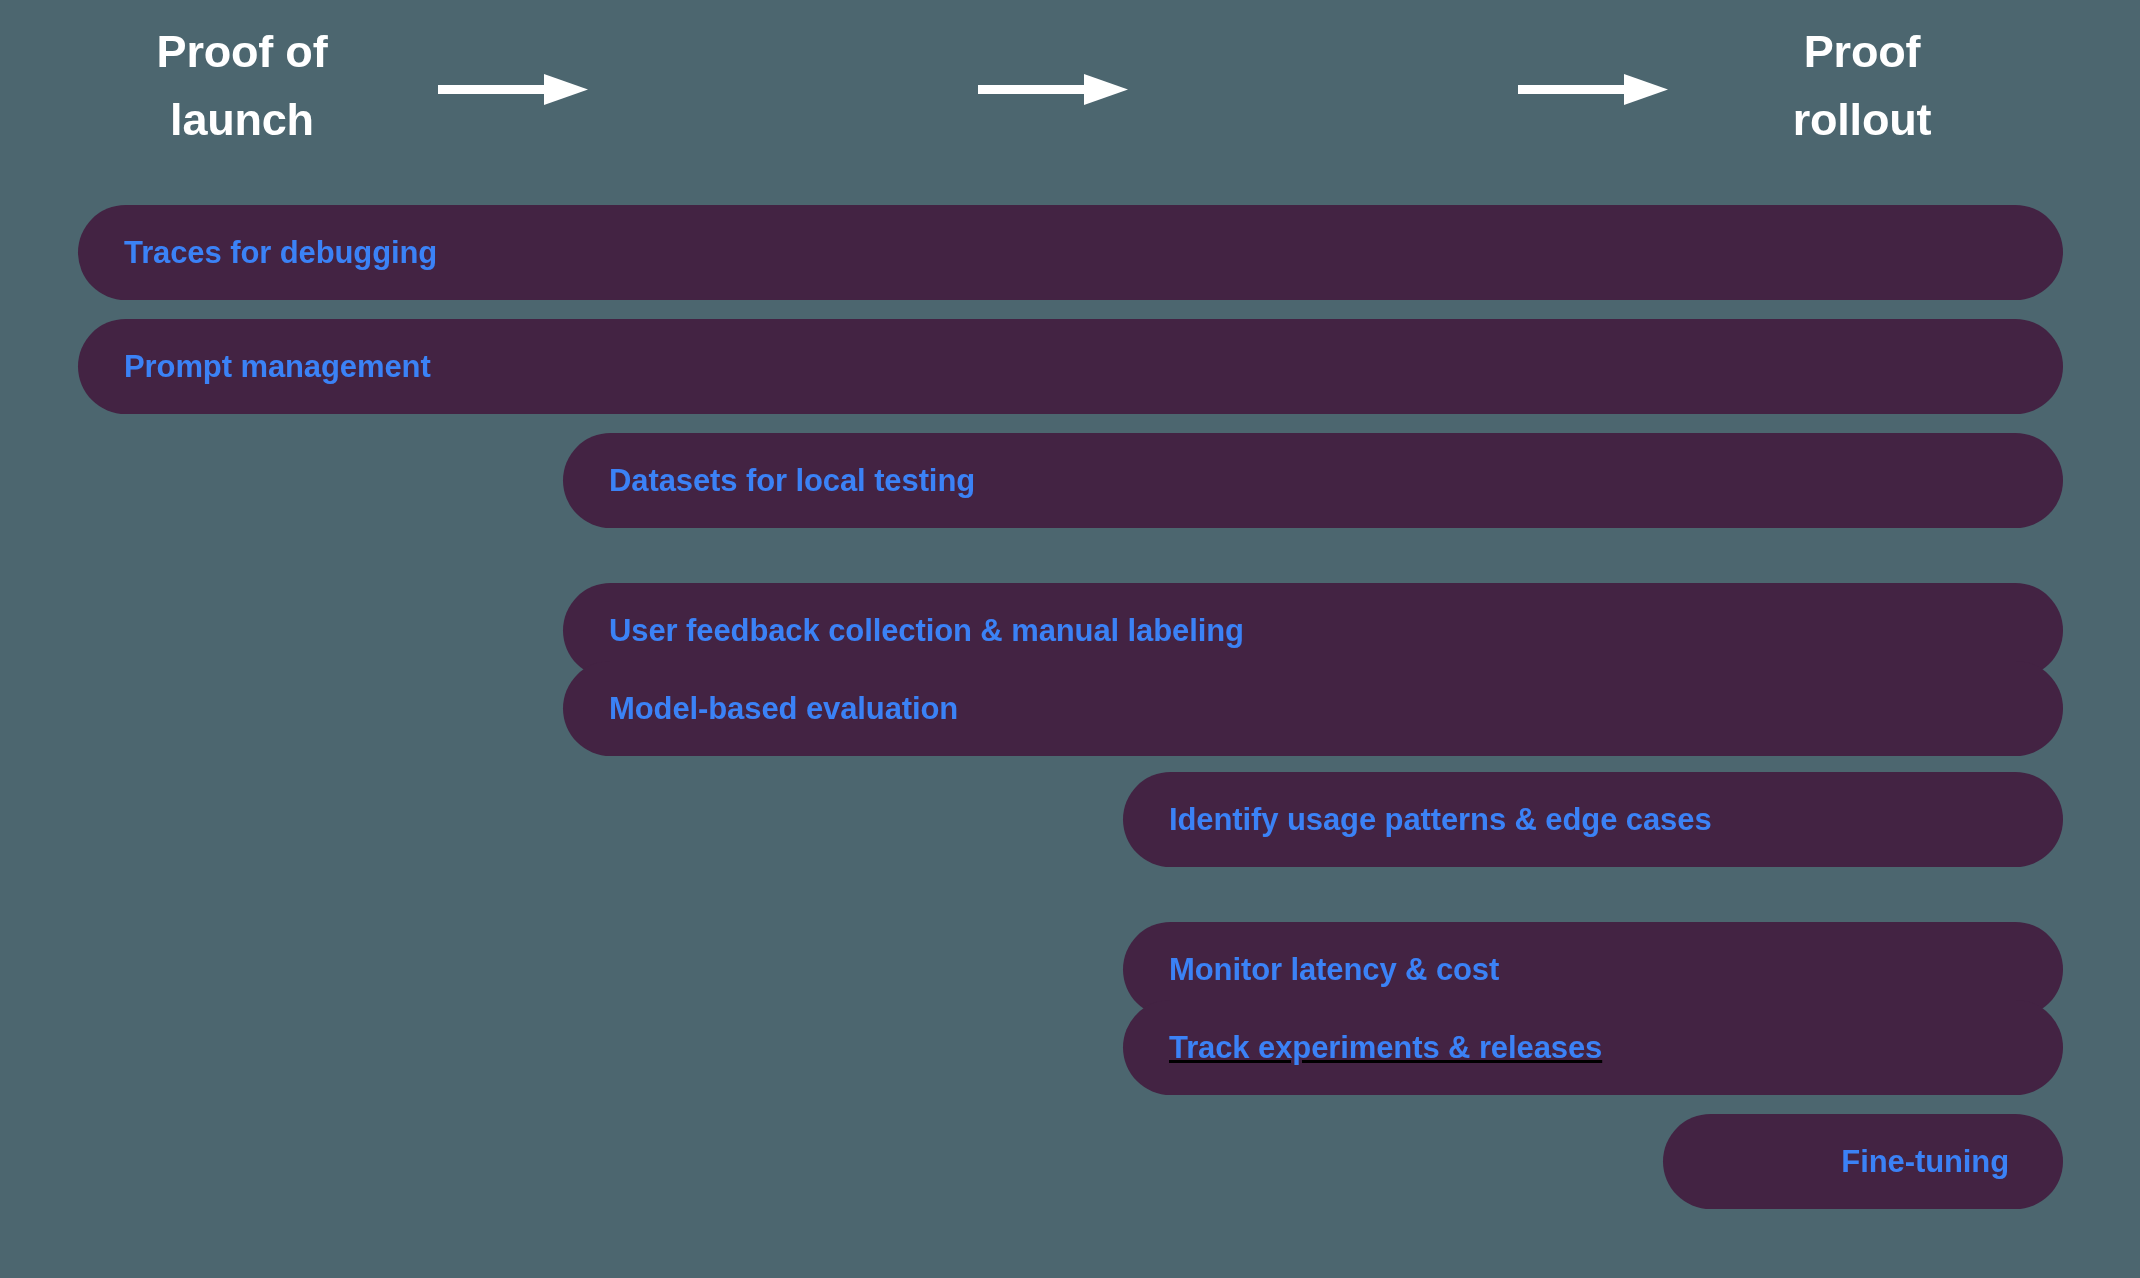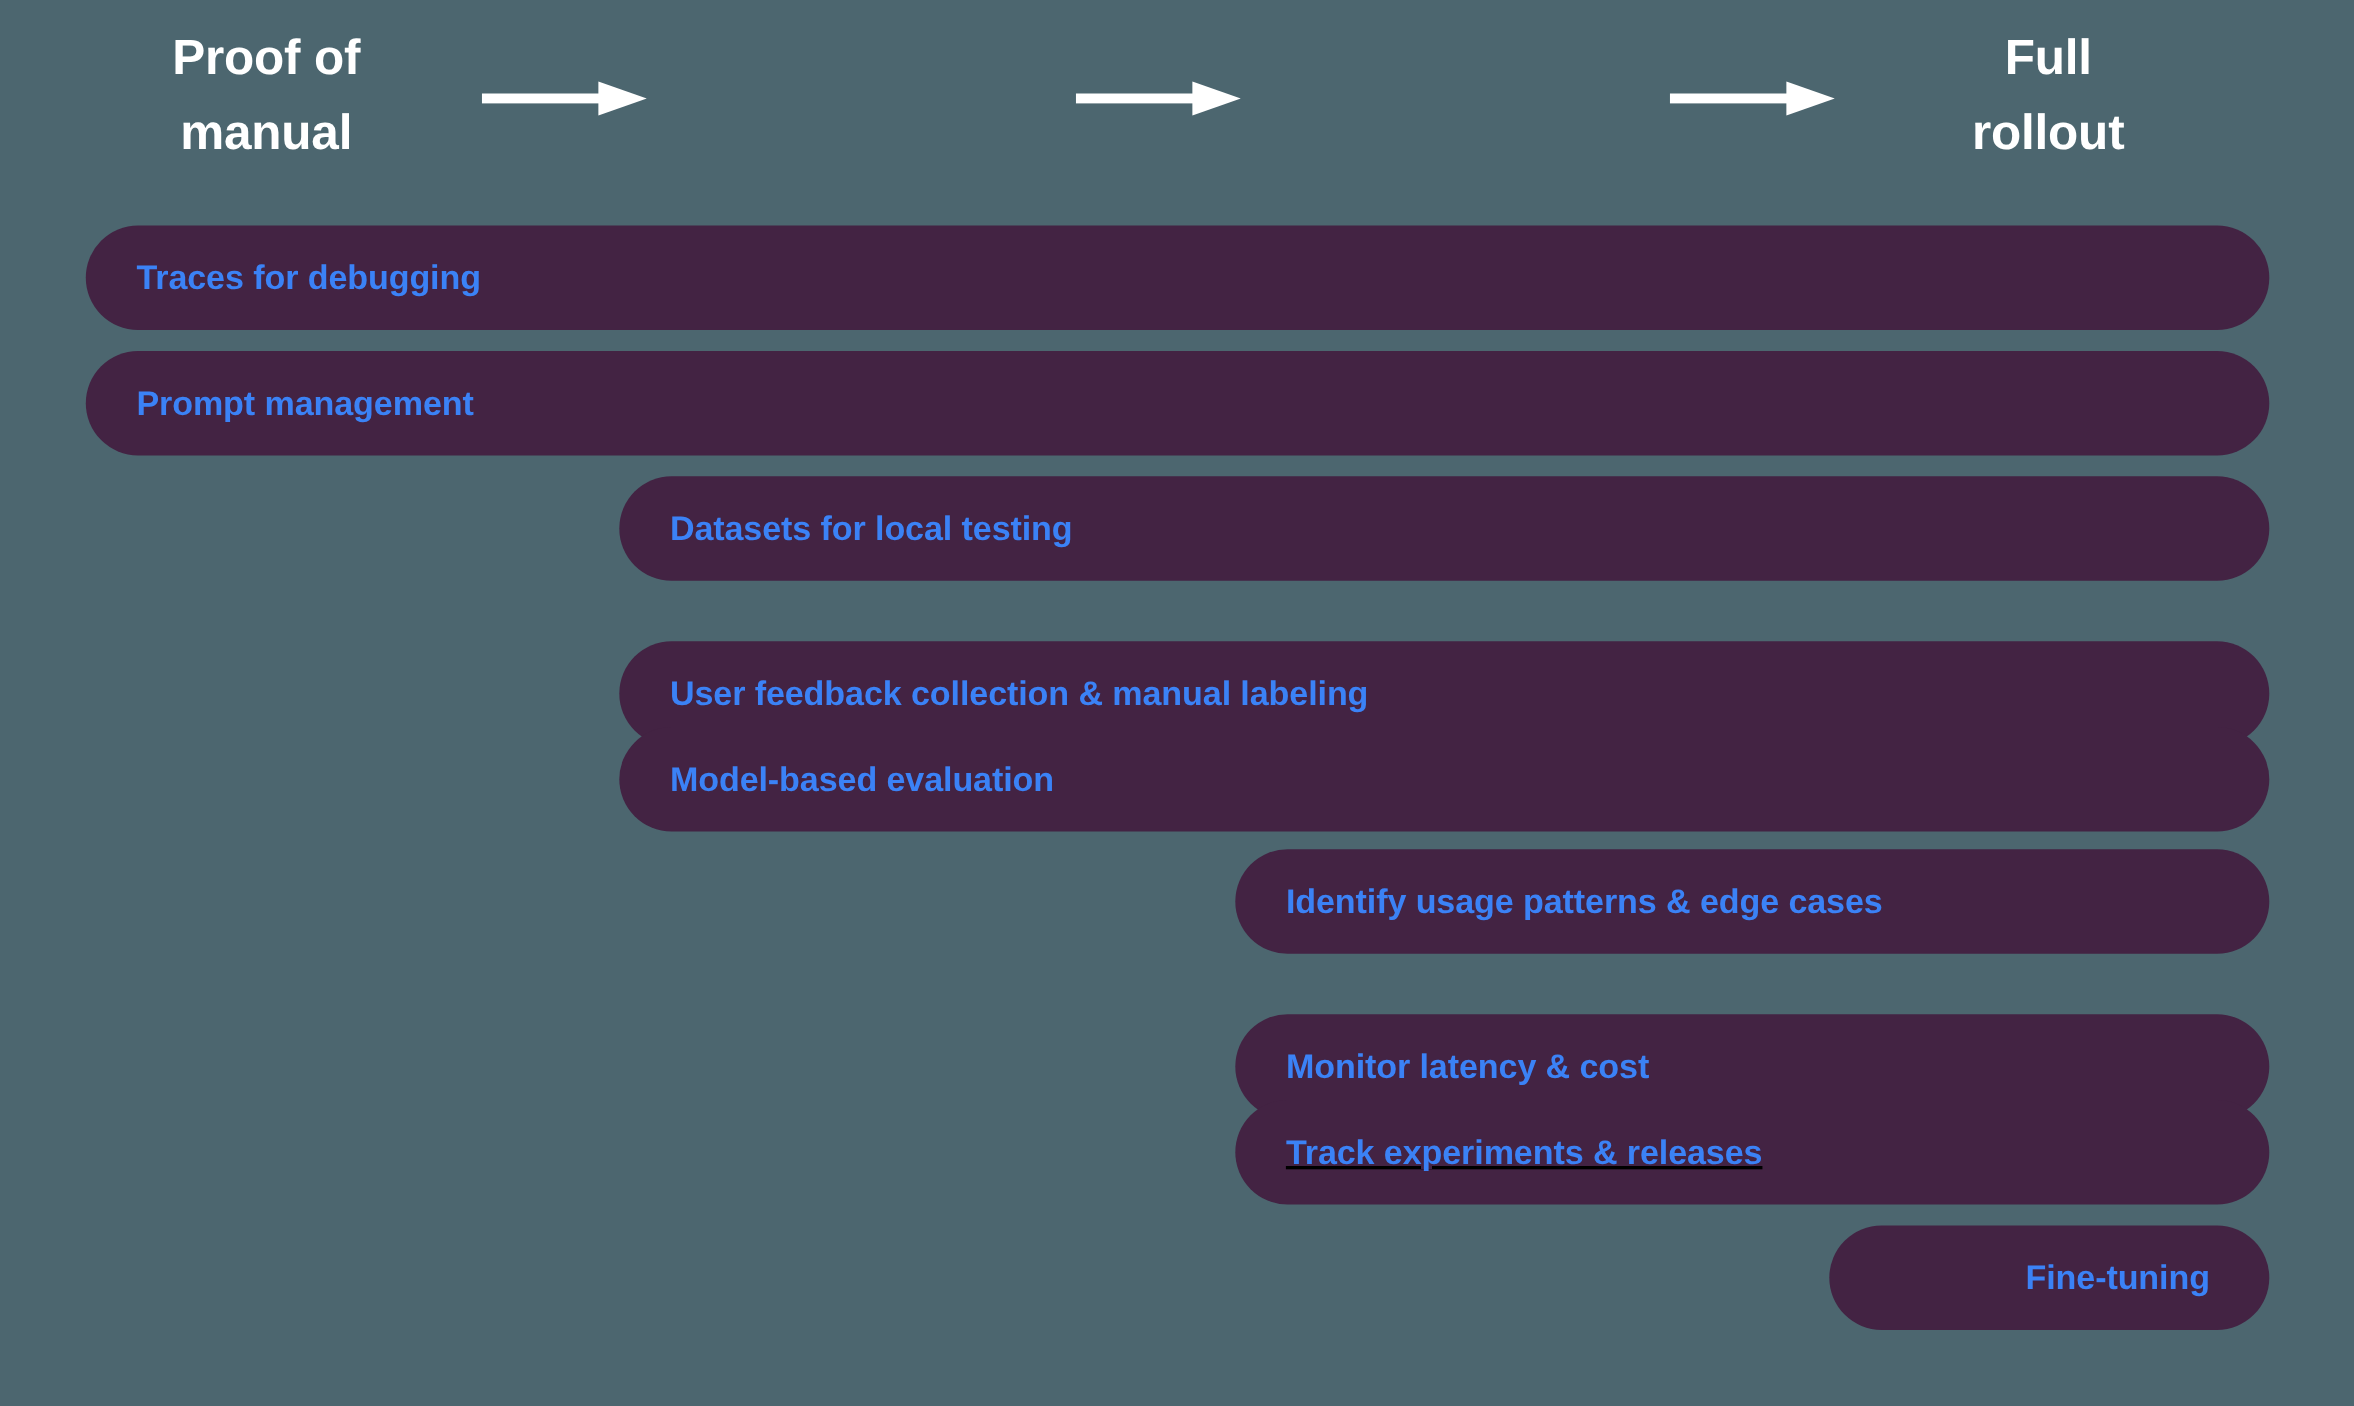--- a/index.html
+++ b/index.html
@@ -73,21 +73,21 @@
   .bar.align-right { justify-content: flex-end;  padding-right: 54px; }
 </style>
 </head>
 <body>
 
 <div id="canvas">
 
   <div class="phase-row">
 
     <div class="phase phase-0">Proof of
-manual</div>
+launch</div>
 
     <div class="arrow arrow-0">
       <svg viewBox="0 0 150 34" xmlns="http://www.w3.org/2000/svg" aria-hidden="true">
         <rect x="0" y="13" width="114" height="9" fill="#ffffff"></rect>
         <polygon points="106,2 150,17.5 106,33" fill="#ffffff"></polygon>
       </svg>
     </div>
 
 
     <div class="arrow arrow-1">
@@ -98,21 +98,21 @@
     </div>
 
 
     <div class="arrow arrow-2">
       <svg viewBox="0 0 150 34" xmlns="http://www.w3.org/2000/svg" aria-hidden="true">
         <rect x="0" y="13" width="114" height="9" fill="#ffffff"></rect>
         <polygon points="106,2 150,17.5 106,33" fill="#ffffff"></polygon>
       </svg>
     </div>
 
-    <div class="phase phase-3">Full
+    <div class="phase phase-3">Proof
 rollout</div>
   </div>
 
   <div id="bars-layer">
       <div class="bar align-left" style="left: 78px; top: 205px; width: 1985px;">
         <span class="bar-label">Traces for debugging</span>
       </div>
       <div class="bar align-left" style="left: 78px; top: 319px; width: 1985px;">
         <span class="bar-label">Prompt management</span>
       </div>

